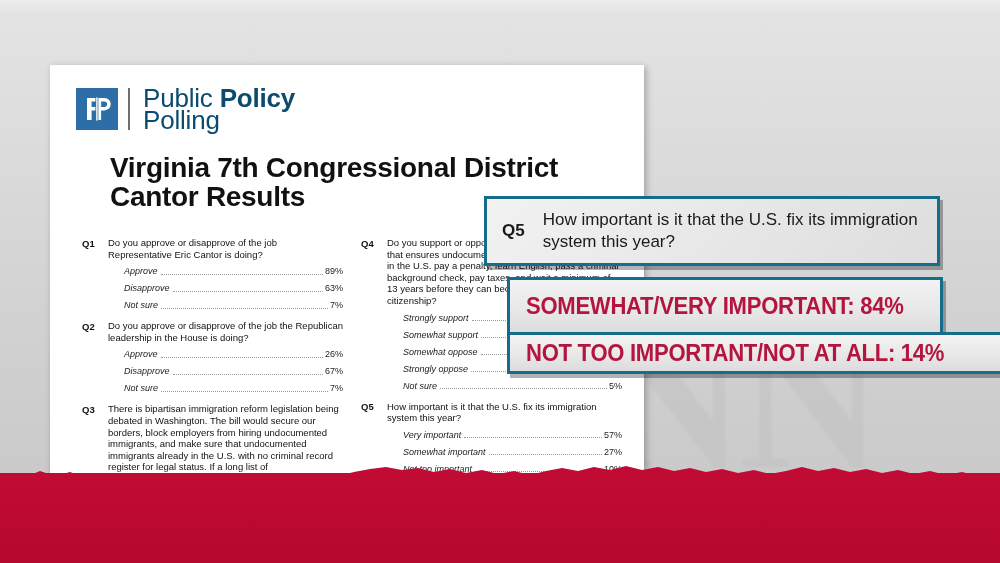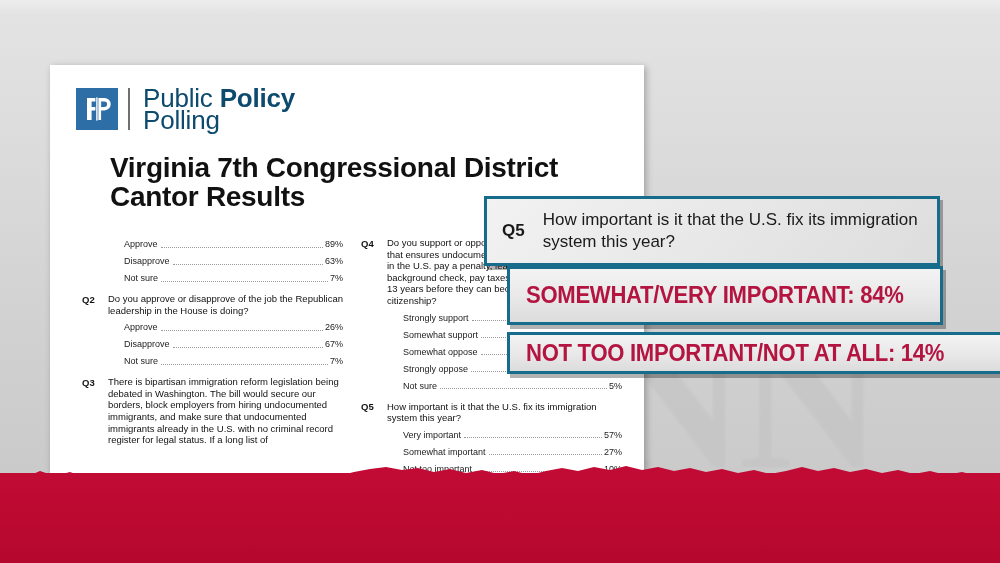--- a/index.html
+++ b/index.html
@@ -77,21 +77,21 @@
   
   .cols{display:flex;gap:18px;margin:26px 0 0 6px;}
   .col{width:268px;}
 
   .q{display:flex;gap:6px;margin-bottom:6px;}
   .q-num{font-size:9.5px;font-weight:700;color:#111;flex:0 0 20px;padding-top:.5px;}
   .q-text{font-size:9.5px;line-height:11.6px;color:#111;}
 
   .answers{margin:2px 0 9px 42px;}
   .ans{display:flex;align-items:flex-end;font-size:9px;line-height:11px;color:#222;margin-bottom:6px;}
-  .ans-label{white-space:nowrap;}
+  .ans-label{font-style:italic;white-space:nowrap;}
   .ans-dots{
     flex:1 1 auto;margin:0 2px 2.5px 3px;height:1px;
     border-bottom:1px dotted #9a9a9a;
   }
   .ans-val{white-space:nowrap;font-style:normal;}
 
   
   .callout{
     position:absolute;
     border:3px solid #176c8c;
@@ -111,21 +111,21 @@
   }
   .banner{
     background:linear-gradient(180deg,#f3f3f3 0%,#e8e8e8 55%,#dcdcdc 100%);
     display:flex;align-items:center;padding-left:16px;
   }
   .banner span{
     font-size:23px;font-weight:700;color:#b41540;letter-spacing:-.3px;
     font-family:"Liberation Sans", sans-serif;
     transform:scaleX(.96);transform-origin:left center;
   }
-  .banner-1{left:507px;top:266px;width:436px;height:59px;}
+  .banner-1{left:507px;top:277px;width:436px;height:59px;}
   .banner-2{left:507px;top:332px;width:527px;height:42px;}
 </style>
 </head>
 <body>
 
 <div id="stage">
 
   <div class="bg-grey"></div>
   <div class="bg-topband"></div>
   <div class="watermark-2">PP</div>
@@ -152,20 +152,24 @@
 
       <div class="doc-title">
         <div>Virginia 7th Congressional District</div>
         <div>Cantor Results</div>
       </div>
 
       <div class="cols">
 
         <div class="col">
 
+          <div class="q">
+            <div class="q-num">Q1</div>
+            <div class="q-text">Do you approve or disapprove of the job Representative Eric Cantor is doing?</div>
+          </div>
           <div class="answers">
             <div class="ans">
               <span class="ans-label">Approve</span>
               <span class="ans-dots"></span>
               <span class="ans-val">89%</span>
             </div>
             <div class="ans">
               <span class="ans-label">Disapprove</span>
               <span class="ans-dots"></span>
               <span class="ans-val">63%</span>

